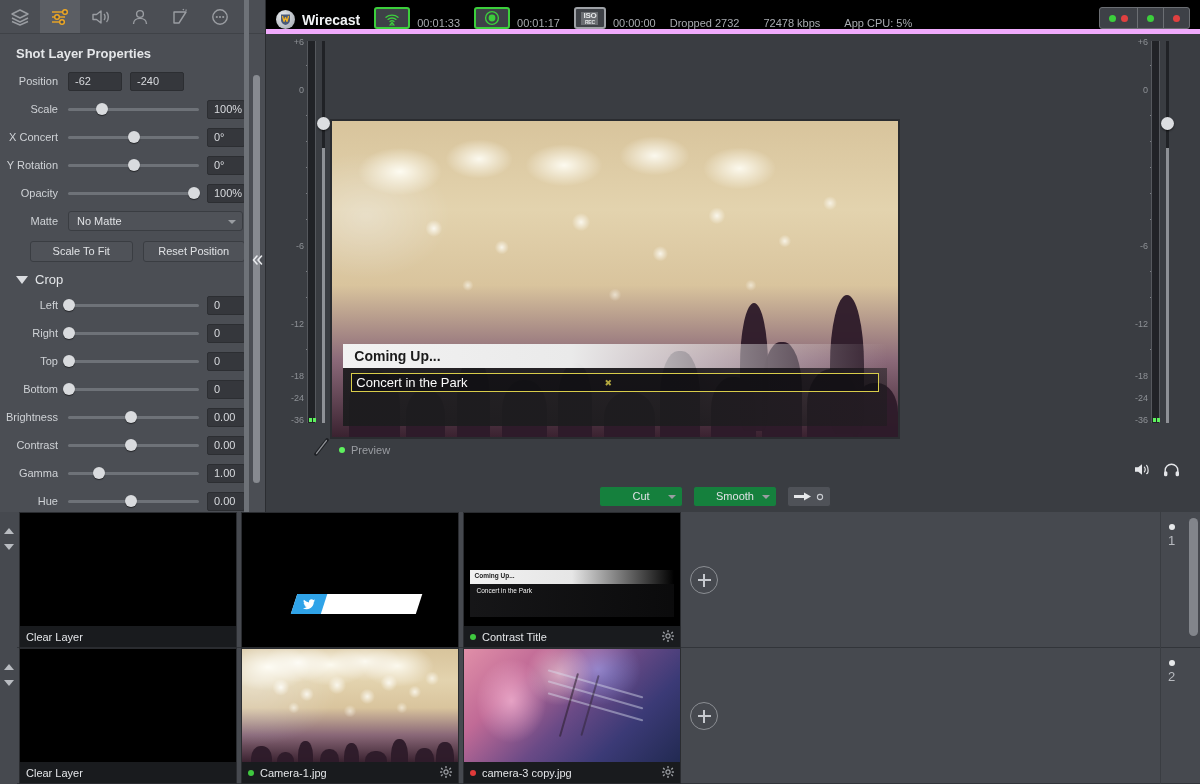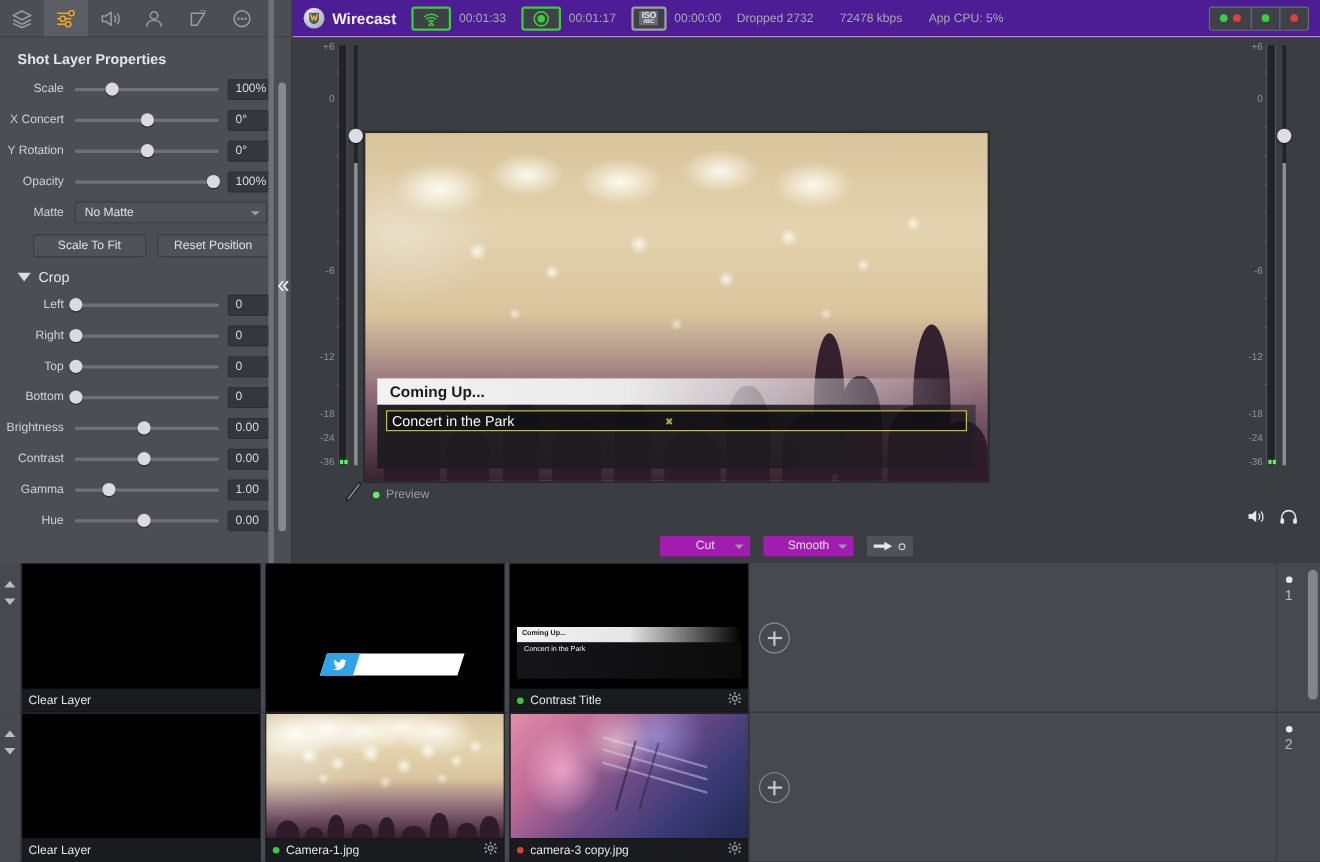--- a/index.html
+++ b/index.html
@@ -99,22 +99,22 @@
     color: #e8eaed; font-size: 14px; cursor: pointer; z-index: 6;
   }
   .panel-divider {
     position: absolute; left: 244px; top: 0; width: 5px; height: 512px;
     background: #6e7278;
   }
 
   
   .statusbar {
     position: absolute; left: 266px; top: 0; width: 934px; height: 34px;
-    background: #4c1d95; display: flex; align-items: center; padding: 0 10px;
-    border-bottom: 1px solid #f0abfc;
+    background: #000000; display: flex; align-items: flex-end; padding: 0 10px;
+    border-bottom: 5px solid #f0abfc;
   }
   .brand { display: flex; align-items: center; gap: 7px; margin-right: 14px; }
   .brand-logo {
     width: 19px; height: 19px; border-radius: 50%;
     background: radial-gradient(circle at 35% 30%, #e9ecef, #9aa0a8);
     display: flex; align-items: center; justify-content: center;
   }
   .brand-name { font-size: 14px; font-weight: bold; color: #f0f2f4; }
 
   .statbtn {
@@ -260,21 +260,21 @@
     position: absolute; left: 9px; top: 158px; display: flex; align-items: center; gap: 6px;
     font-size: 11px; color: #9a9da2;
   }
 
   
   .transbar {
     position: absolute; left: 333px; top: 452px; display: flex; align-items: center; gap: 10px;
   }
   .tsel {
     position: relative; width: 84px; height: 21px; line-height: 19px; text-align: center;
-    background: #a21caf; border: 1px solid #3a3d42; border-radius: 3px;
+    background: #15803d; border: 1px solid #3a3d42; border-radius: 3px;
     font-size: 11px; color: #e0e2e5; cursor: pointer;
   }
   .tsel .caret {
     position: absolute; right: 6px; top: 8px;
     border-left: 4px solid transparent; border-right: 4px solid transparent;
     border-top: 4px solid #9a9da2;
   }
   .gobtn {
     width: 44px; height: 21px; background: #4f5258; border: 1px solid #3a3d42;
     border-radius: 3px; display: flex; align-items: center; justify-content: center;
@@ -419,20 +419,25 @@
               <circle cx="14.2" cy="10" r="1.1"></circle>
             </g>
           </svg>
       </div>
     </div>
 
     <div class="insp-title">Shot Layer Properties</div>
 
     <div class="insp-body">
 
+      <div class="row">
+        <div class="lbl">Position</div>
+        <div class="numbox pos">-62</div>
+        <div class="numbox pos">-240</div>
+      </div>
 
       <div class="row">
         <div class="lbl">Scale</div>
         <div class="slider">
           <div class="track"></div>
           <div class="knob" style="left:26%"></div>
         </div>
         <div class="numbox val">100%</div>
       </div>
 

